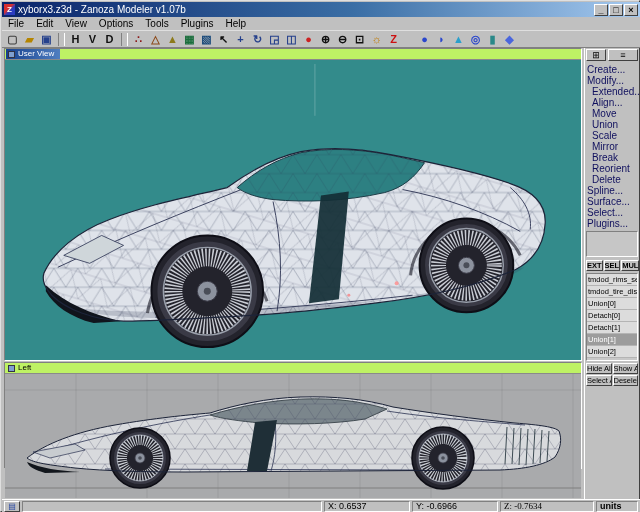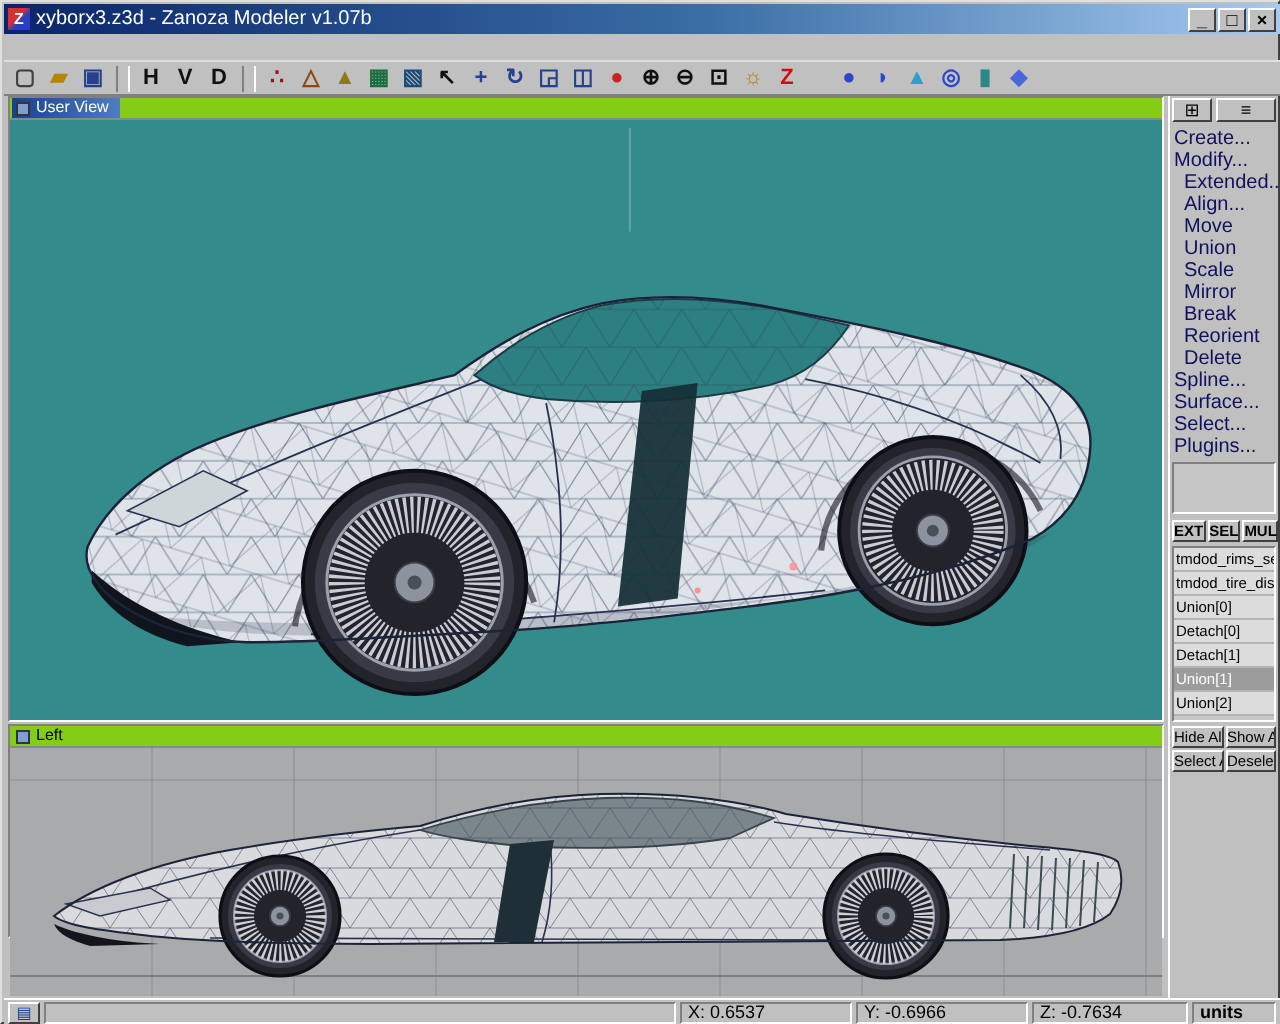--- a/index.html
+++ b/index.html
@@ -21,21 +21,21 @@
   
   .toolbar { position:absolute; left:1px; top:29px; width:638px; height:18px; display:flex; align-items:center; background:#c0c0c0; border-top:1px solid #dfdfdf; border-bottom:1px solid #808080; padding-left:2px; }
   .tbicon { width:17px; height:15px; text-align:center; font-size:11px; line-height:15px; font-weight:bold; }
   .tbsep { width:7px; height:13px; border-left:1px solid #808080; border-right:1px solid #fff; margin:0 2px 0 3px; }
   .tbgap { width:14px; }
 
   
   .viewport { position:absolute; background:#c0c0c0; border:1px solid #808080; border-right-color:#fff; border-bottom-color:#fff; }
   .vp-user { left:3px; top:47px; width:578px; height:313px; }
   .vp-left { left:3px; top:361px; width:578px; height:107px; }
-  .vp-caption { height:11px; display:flex; align-items:center; background:#84cc16; border-bottom:1px solid #8a8a8a; padding-left:1px; }
+  .vp-caption { height:11px; display:flex; align-items:center; background:#bef264; border-bottom:1px solid #8a8a8a; padding-left:1px; }
   .vp-chip { display:flex; align-items:center; height:10px; padding:0 6px 0 2px; }
   .vp-chip.active { background:linear-gradient(to right,#17418f,#4f7ec0); color:#fff; }
   .vp-chip .vicon { width:7px; height:7px; margin-right:3px; border:1px solid #334; background:#7f9fd0; }
   .vp-chip .vlabel { font-size:8px; line-height:10px; white-space:nowrap; }
   .vp-canvas-user { width:576px; height:300px; display:block; background:#338b8b; }
   .vp-canvas-left { width:576px; height:124px; display:block; background:#a9aaac; }
 
   
   .rpanel { position:absolute; left:583px; top:47px; width:55px; height:451px; background:#c0c0c0; border-left:1px solid #fff; padding:1px; }
   .rp-topbtns { display:flex; gap:2px; margin-bottom:3px; }
@@ -52,35 +52,44 @@
   .rp-li { font-size:7.5px; line-height:12px; height:12px; padding-left:1px; white-space:nowrap; overflow:hidden; border-bottom:1px solid #b4b4b4; background:#dcdcdc; }
   .rp-li.selected { background:#9c9c9c; color:#fff; }
   .rp-2btns { display:flex; gap:1px; margin-bottom:1px; }
   .rp-2btns .b { flex:1; height:11px; font-size:7.5px; line-height:9px; background:#c0c0c0; border:1px solid #fff; border-right-color:#404040; border-bottom-color:#404040; text-align:center; white-space:nowrap; overflow:hidden; }
 
   
   .statusbar { position:absolute; left:1px; top:498px; width:638px; height:13px; background:#c0c0c0; border-top:1px solid #fff; display:flex; align-items:center; gap:2px; padding:0 2px; }
   .sb-btn { width:16px; height:11px; background:#c0c0c0; border:1px solid #fff; border-right-color:#404040; border-bottom-color:#404040; font-size:8px; line-height:9px; text-align:center; color:#2040a0; }
   .sb-cell { height:11px; border:1px solid #808080; border-right-color:#fff; border-bottom-color:#fff; font-size:9px; line-height:9px; padding:0 3px; white-space:nowrap; }
   .sb-fill { flex:1; }
-  .sb-x { width:86px; } .sb-y { width:86px; } .sb-z { width:78px; } .sb-units { width:42px;font-weight:bold; }
+  .sb-x { width:86px; } .sb-y { width:86px; } .sb-z { width:94px;font-family:Liberation Serif, serif; } .sb-units { width:42px;font-weight:bold; }
 </style>
 </head>
 <body>
 
 <div class="app">
 
   <div class="titlebar">
     <div class="title-icon">Z</div>
     <div class="title-text">xyborx3.z3d - Zanoza Modeler v1.07b</div>
     <div class="winbtn">_</div>
     <div class="winbtn">□</div>
     <div class="winbtn">×</div>
   </div>
 
+  <div class="menubar">
+    <span class="menu-item">File</span>
+    <span class="menu-item">Edit</span>
+    <span class="menu-item">View</span>
+    <span class="menu-item">Options</span>
+    <span class="menu-item">Tools</span>
+    <span class="menu-item">Plugins</span>
+    <span class="menu-item">Help</span>
+  </div>
 
   <div class="toolbar">
     <div class="tbicon" style="color: rgb(64, 64, 64);">▢</div>
     <div class="tbicon" style="color: rgb(181, 133, 0);">▰</div>
     <div class="tbicon" style="color: rgb(38, 65, 140);">▣</div>
     <div class="tbsep"></div>
     <div class="tbicon" style="color: rgb(16, 16, 16);">H</div>
     <div class="tbicon" style="color: rgb(16, 16, 16);">V</div>
     <div class="tbicon" style="color: rgb(16, 16, 16);">D</div>
     <div class="tbsep"></div>

